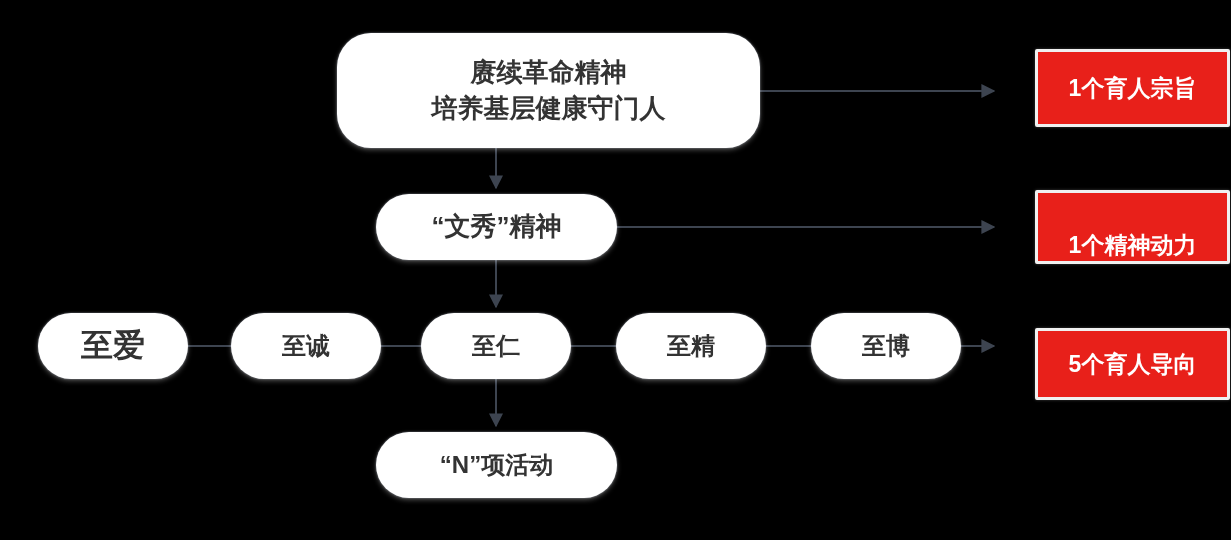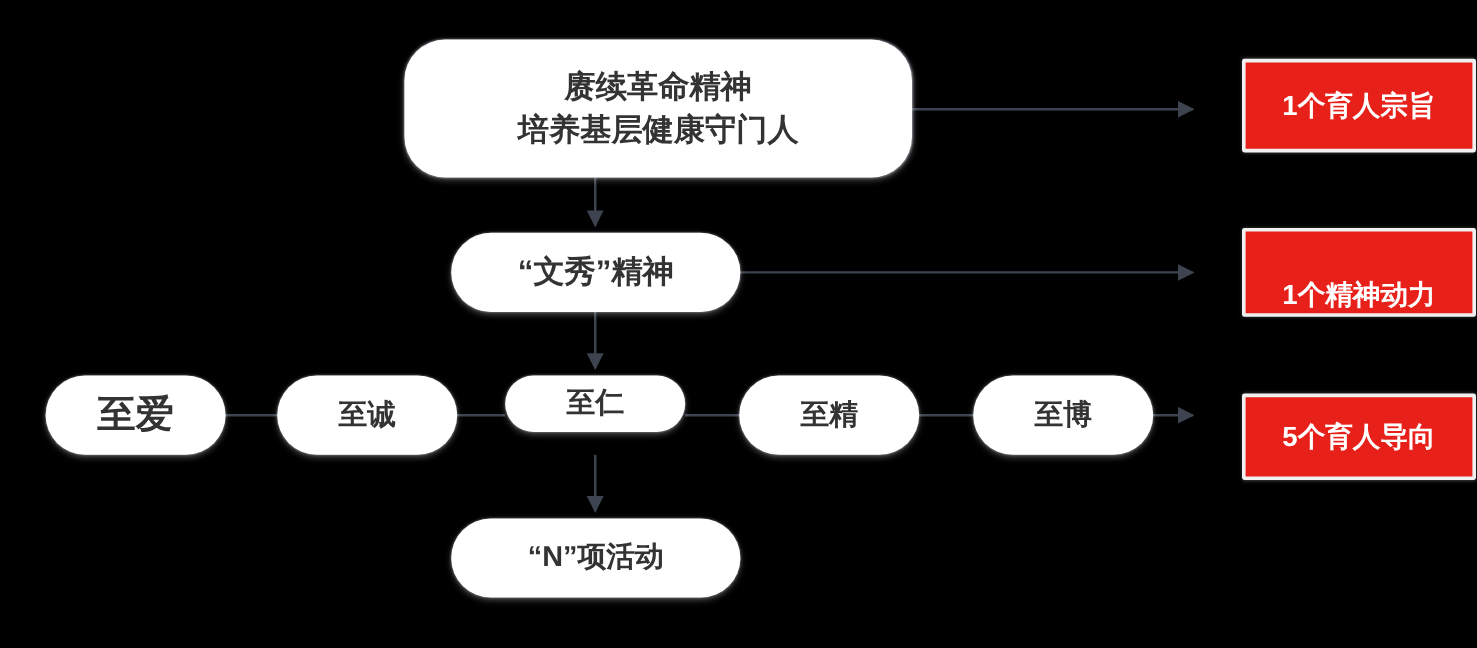--- a/index.html
+++ b/index.html
@@ -54,21 +54,21 @@
     border-radius: 2px;
     font-weight: bold;
     box-shadow: 0 0 3px rgba(255,255,255,0.25);
     margin-left: 35px;
   }
   
   #node-top      { left: 317px; top: 33px;  width: 423px; height: 115px; font-size: 26px; margin-left: 20px; }
   #node-spirit   { left: 376px; top: 194px; width: 241px; height: 66px;  font-size: 26px; }
   #node-zhiai    { left: 38px;  top: 313px; width: 150px; height: 66px;  font-size: 32px; }
   #node-zhicheng { left: 231px; top: 313px; width: 150px; height: 66px;  font-size: 24px; }
-  #node-zhiren   { left: 421px; top: 313px; width: 150px; height: 47px;  font-size: 24px; }
+  #node-zhiren   { left: 421px; top: 313px; width: 150px; height: 66px;  font-size: 24px; }
   #node-zhijing  { left: 616px; top: 313px; width: 150px; height: 66px;  font-size: 24px; }
   #node-zhibo    { left: 811px; top: 313px; width: 150px; height: 66px;  font-size: 24px; }
   #node-nact     { left: 376px; top: 432px; width: 241px; height: 66px;  font-size: 24px; }
 
   #node-red-1    { left: 1000px; top: 49px;  width: 195px; height: 78px; font-size: 23px; }
   #node-red-2    { left: 1000px; top: 190px; width: 195px; height: 74px; font-size: 23px; align-items: flex-end; }
   #node-red-3    { left: 1000px; top: 328px; width: 195px; height: 72px; font-size: 23px; }
 
   .edge-line { stroke: #3d4450; stroke-width: 2; fill: none; }
   .edge-head { fill: #3d4450; }

